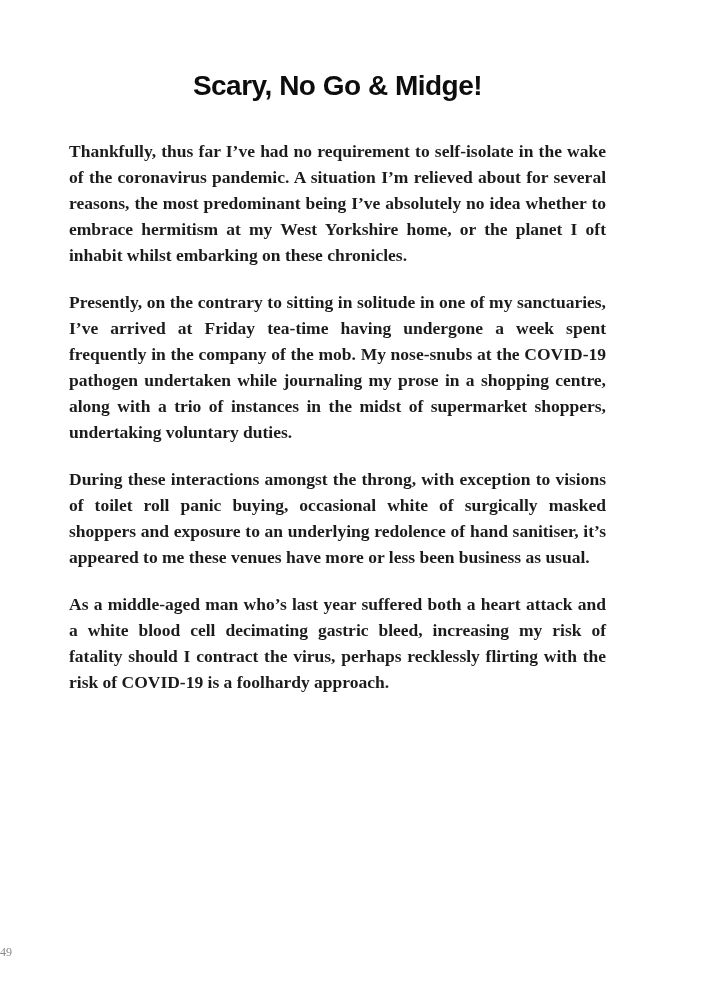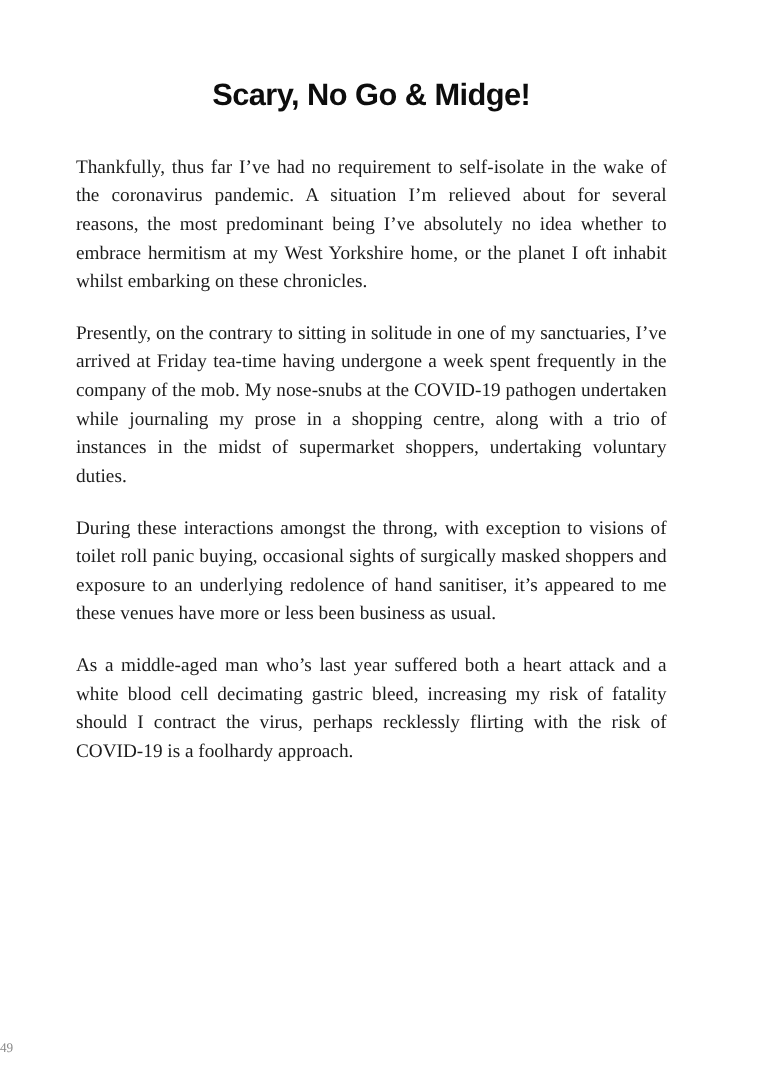--- a/index.html
+++ b/index.html
@@ -28,36 +28,37 @@
     color: #0d0d0d;
     margin: 0 0 36px 0;
   }
   .doc-body p {
     font-size: 17.5px;
     line-height: 26px;
     text-align: justify;
     text-justify: inter-word;
     margin: 0 0 21px 0;
     color: #1c1c1c;
+    font-weight: bold;
   }
   .page-number {
     position: absolute;
     bottom: 32px;
     left: 0;
     width: 100%;
     font-family: "Liberation Serif", serif;
     font-size: 12px;
     color: #8a8a8a;
   }
 </style>
 </head>
 <body>
 
 <div class="page">
   <h1 class="doc-title">Scary, No Go &amp; Midge!</h1>
   <div class="doc-body">
     <p>Thankfully, thus far I’ve had no requirement to self-isolate in the wake of the coronavirus pandemic. A situation I’m relieved about for several reasons, the most predominant being I’ve absolutely no idea whether to embrace hermitism at my West Yorkshire home, or the planet I oft inhabit whilst embarking on these chronicles.</p>
     <p>Presently, on the contrary to sitting in solitude in one of my sanctuaries, I’ve arrived at Friday tea-time having undergone a week spent frequently in the company of the mob. My nose-snubs at the COVID-19 pathogen undertaken while journaling my prose in a shopping centre, along with a trio of instances in the midst of supermarket shoppers, undertaking voluntary duties.</p>
-    <p>During these interactions amongst the throng, with exception to visions of toilet roll panic buying, occasional sights of surgically masked shoppers and exposure to an underlying redolence of hand sanitiser, it’s appeared to me these venues have more or less been business as usual.</p>
+    <p>During these interactions amongst the throng, with exception to visions of toilet roll panic buying, occasional white of surgically masked shoppers and exposure to an underlying redolence of hand sanitiser, it’s appeared to me these venues have more or less been business as usual.</p>
     <p>As a middle-aged man who’s last year suffered both a heart attack and a white blood cell decimating gastric bleed, increasing my risk of fatality should I contract the virus, perhaps recklessly flirting with the risk of COVID-19 is a foolhardy approach.</p>
   </div>
   <div class="page-number">49</div>
 </div>
 
 </body></html>

